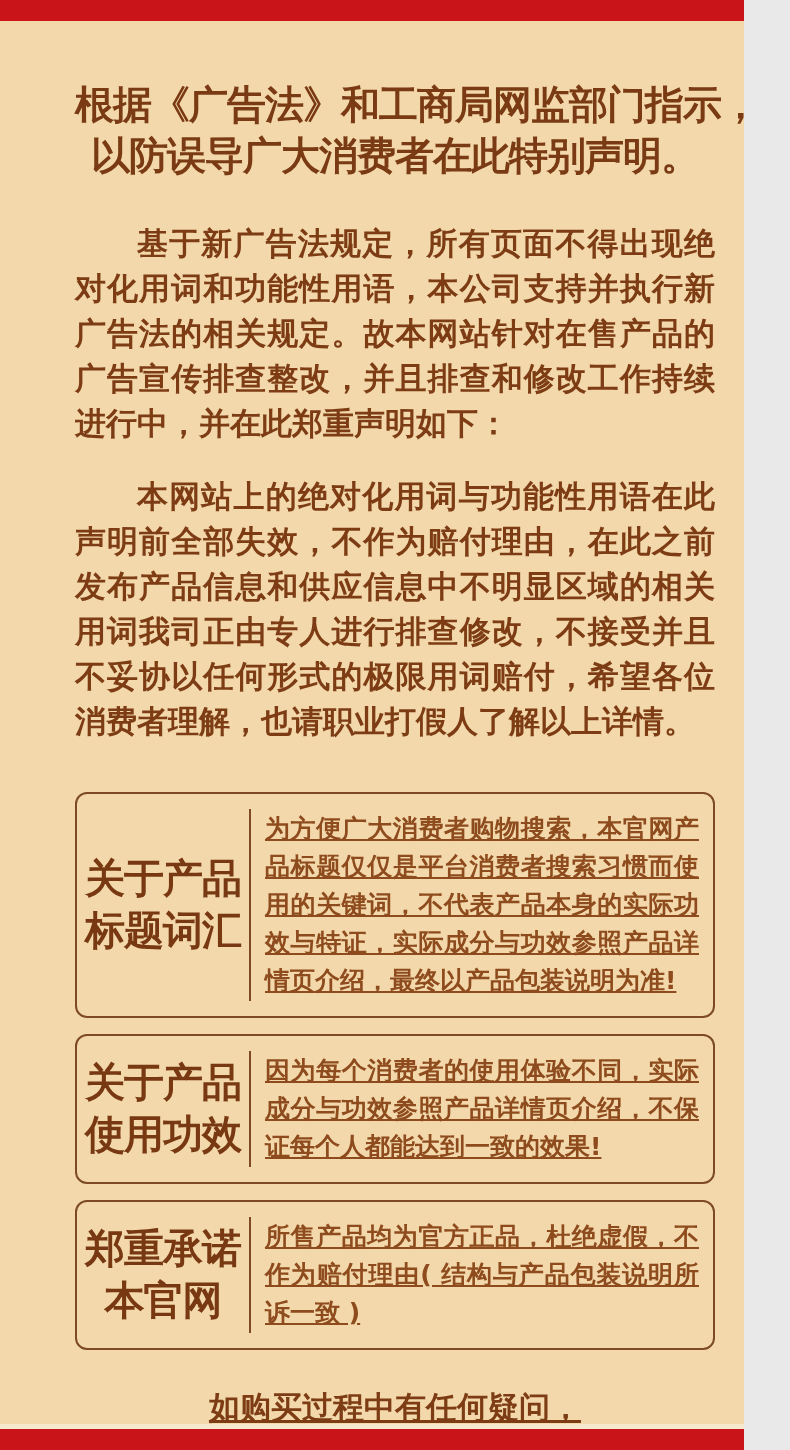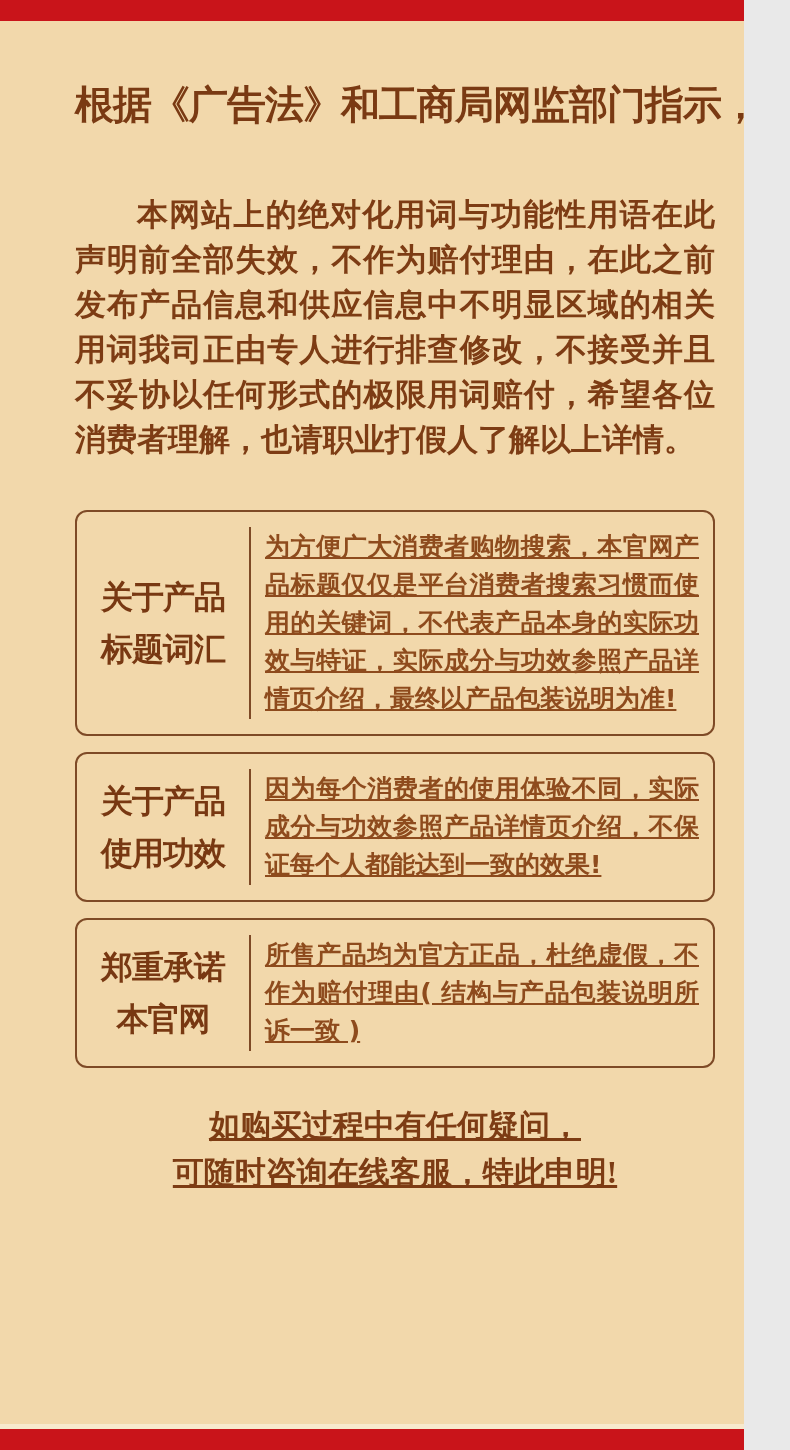--- a/index.html
+++ b/index.html
@@ -49,41 +49,41 @@
   .title .line { display: block; white-space: nowrap; }
   .para {
     margin: 40px 0 0 0;
     color: #7d3c14;
     font-size: 31px;
     line-height: 45px;
     font-weight: bold;
     text-align: justify;
     text-indent: 2em;
   }
-  .para.second { margin-top: 62px; }
+  .para.second { margin-top: 28px; }
   .boxes { margin-top: 48px; }
   .notice-box {
     display: flex;
     align-items: stretch;
     box-sizing: border-box;
     border: 2px solid #7e4a26;
     border-radius: 12px;
     margin-bottom: 16px;
     min-height: 147px;
   }
   .notice-box.first { min-height: 196px; }
   .box-label {
     flex: 0 0 172px;
     display: flex;
     flex-direction: column;
     justify-content: center;
     align-items: center;
     color: #783812;
     font-weight: bold;
-    font-size: 32px;
+    font-size: 40px;
     line-height: 52px;
     letter-spacing: -1px;
     text-align: center;
   }
   .box-divider {
     flex: 0 0 2px;
     background: #7e4a26;
     margin: 15px 0;
   }
   .box-text {
@@ -112,22 +112,24 @@
 </head>
 <body>
 
 <div class="page">
   <div class="red-bar top"></div>
 
   <div class="content">
 
     <h1 class="title">
       <span class="line">根据《广告法》和工商局网监部门指示，</span>
+      <span class="line">以防误导广大消费者在此特别声明。</span>
     </h1>
 
+    <p class="para">基于新广告法规定，所有页面不得出现绝对化用词和功能性用语，本公司支持并执行新广告法的相关规定。故本网站针对在售产品的广告宣传排查整改，并且排查和修改工作持续进行中，并在此郑重声明如下：</p>
     <p class="para second">本网站上的绝对化用词与功能性用语在此声明前全部失效，不作为赔付理由，在此之前发布产品信息和供应信息中不明显区域的相关用词我司正由专人进行排查修改，不接受并且不妥协以任何形式的极限用词赔付，希望各位消费者理解，也请职业打假人了解以上详情。</p>
 
     <section class="boxes">
 
       <div class="notice-box first">
         <div class="box-label">
           <span>关于产品</span>
           <span>标题词汇</span>
         </div>
         <div class="box-divider"></div>

